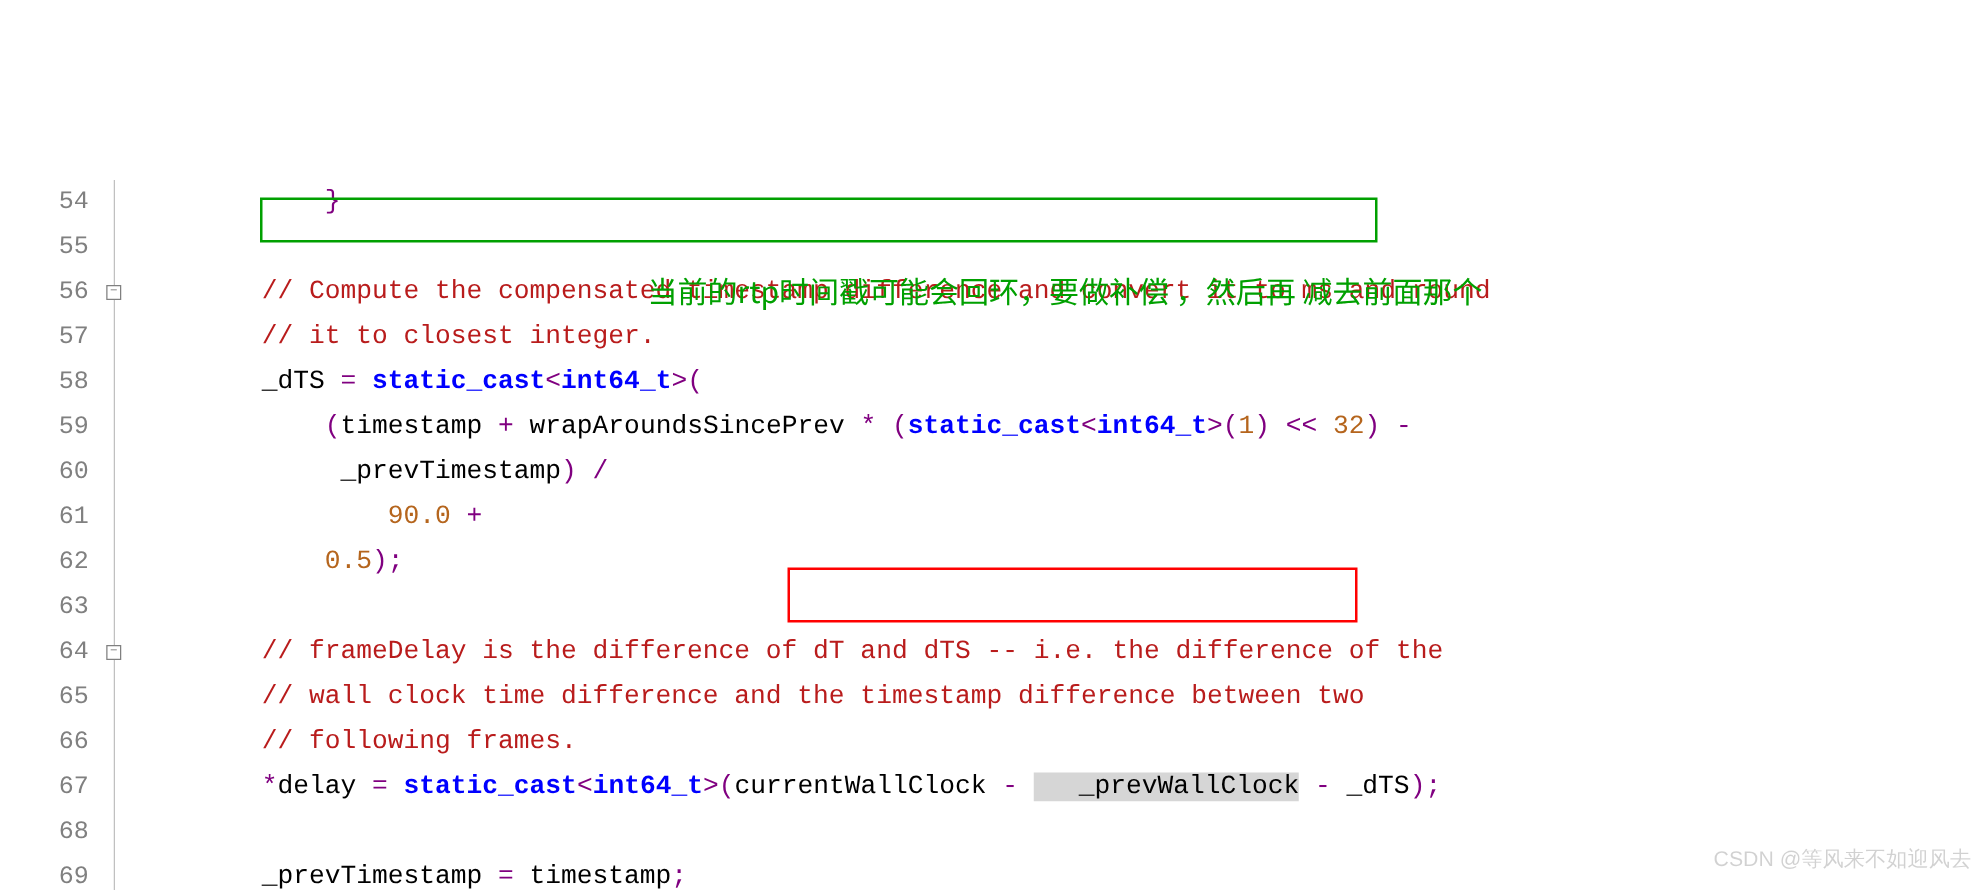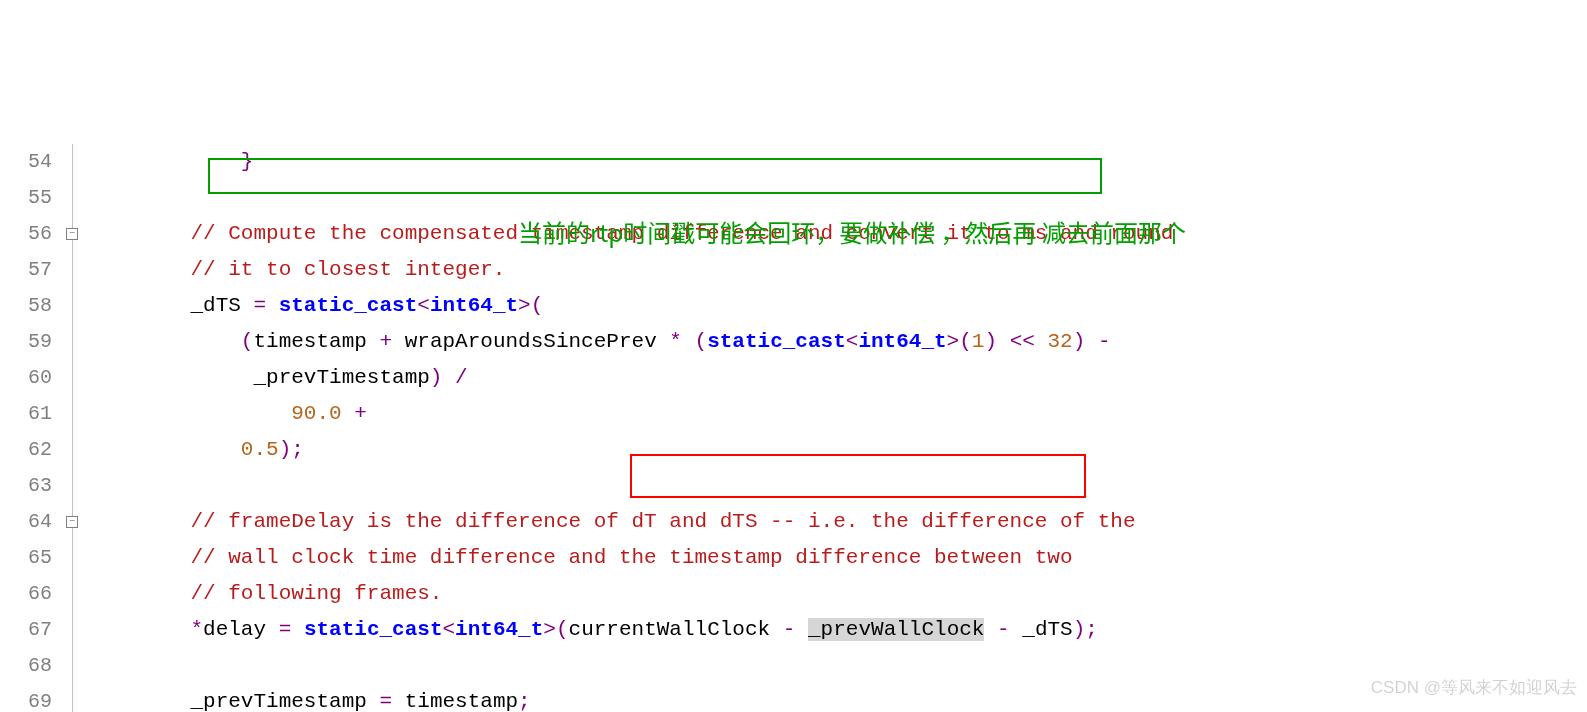--- a/index.html
+++ b/index.html
@@ -7,21 +7,21 @@
     font-family: Consolas, 'Courier New', monospace;
     font-size: 21px;
     background: #ffffff;
     white-space: pre;
     line-height: 36px;
     position: relative;
     width: 1587px;
     height: 712px;
     overflow: hidden;
   }
-  .row { display: flex; height: 36px; align-items: flex-start; }
+  .row { display: flex; height: 36px; align-items: flex-start; margin-left: 19px; }
   .ln {
     width: 60px;
     text-align: right;
     color: #808080;
     padding-right: 8px;
     font-size: 20px;
   }
   .fold {
     width: 80px;
     position: relative;
@@ -46,21 +46,21 @@
     line-height: 10px;
     text-align: center;
     color: #808080;
   }
   .code { flex: 1; }
   .c-default { color: #000000; }
   .c-comment { color: #b91c1c; }
   .c-keyword { color: #0000ff; font-weight: bold; }
   .c-number  { color: #b5651d; }
   .c-purple  { color: #800080; }
-  .hl { background: #d6d6d6; }
+  .hl { background: #d6d6d6; padding-left: 36px; }
   .green-box {
     position: absolute;
     border: 2.5px solid #00a000;
     pointer-events: none;
   }
   .red-box {
     position: absolute;
     border: 2.5px solid #ff0000;
     pointer-events: none;
   }

